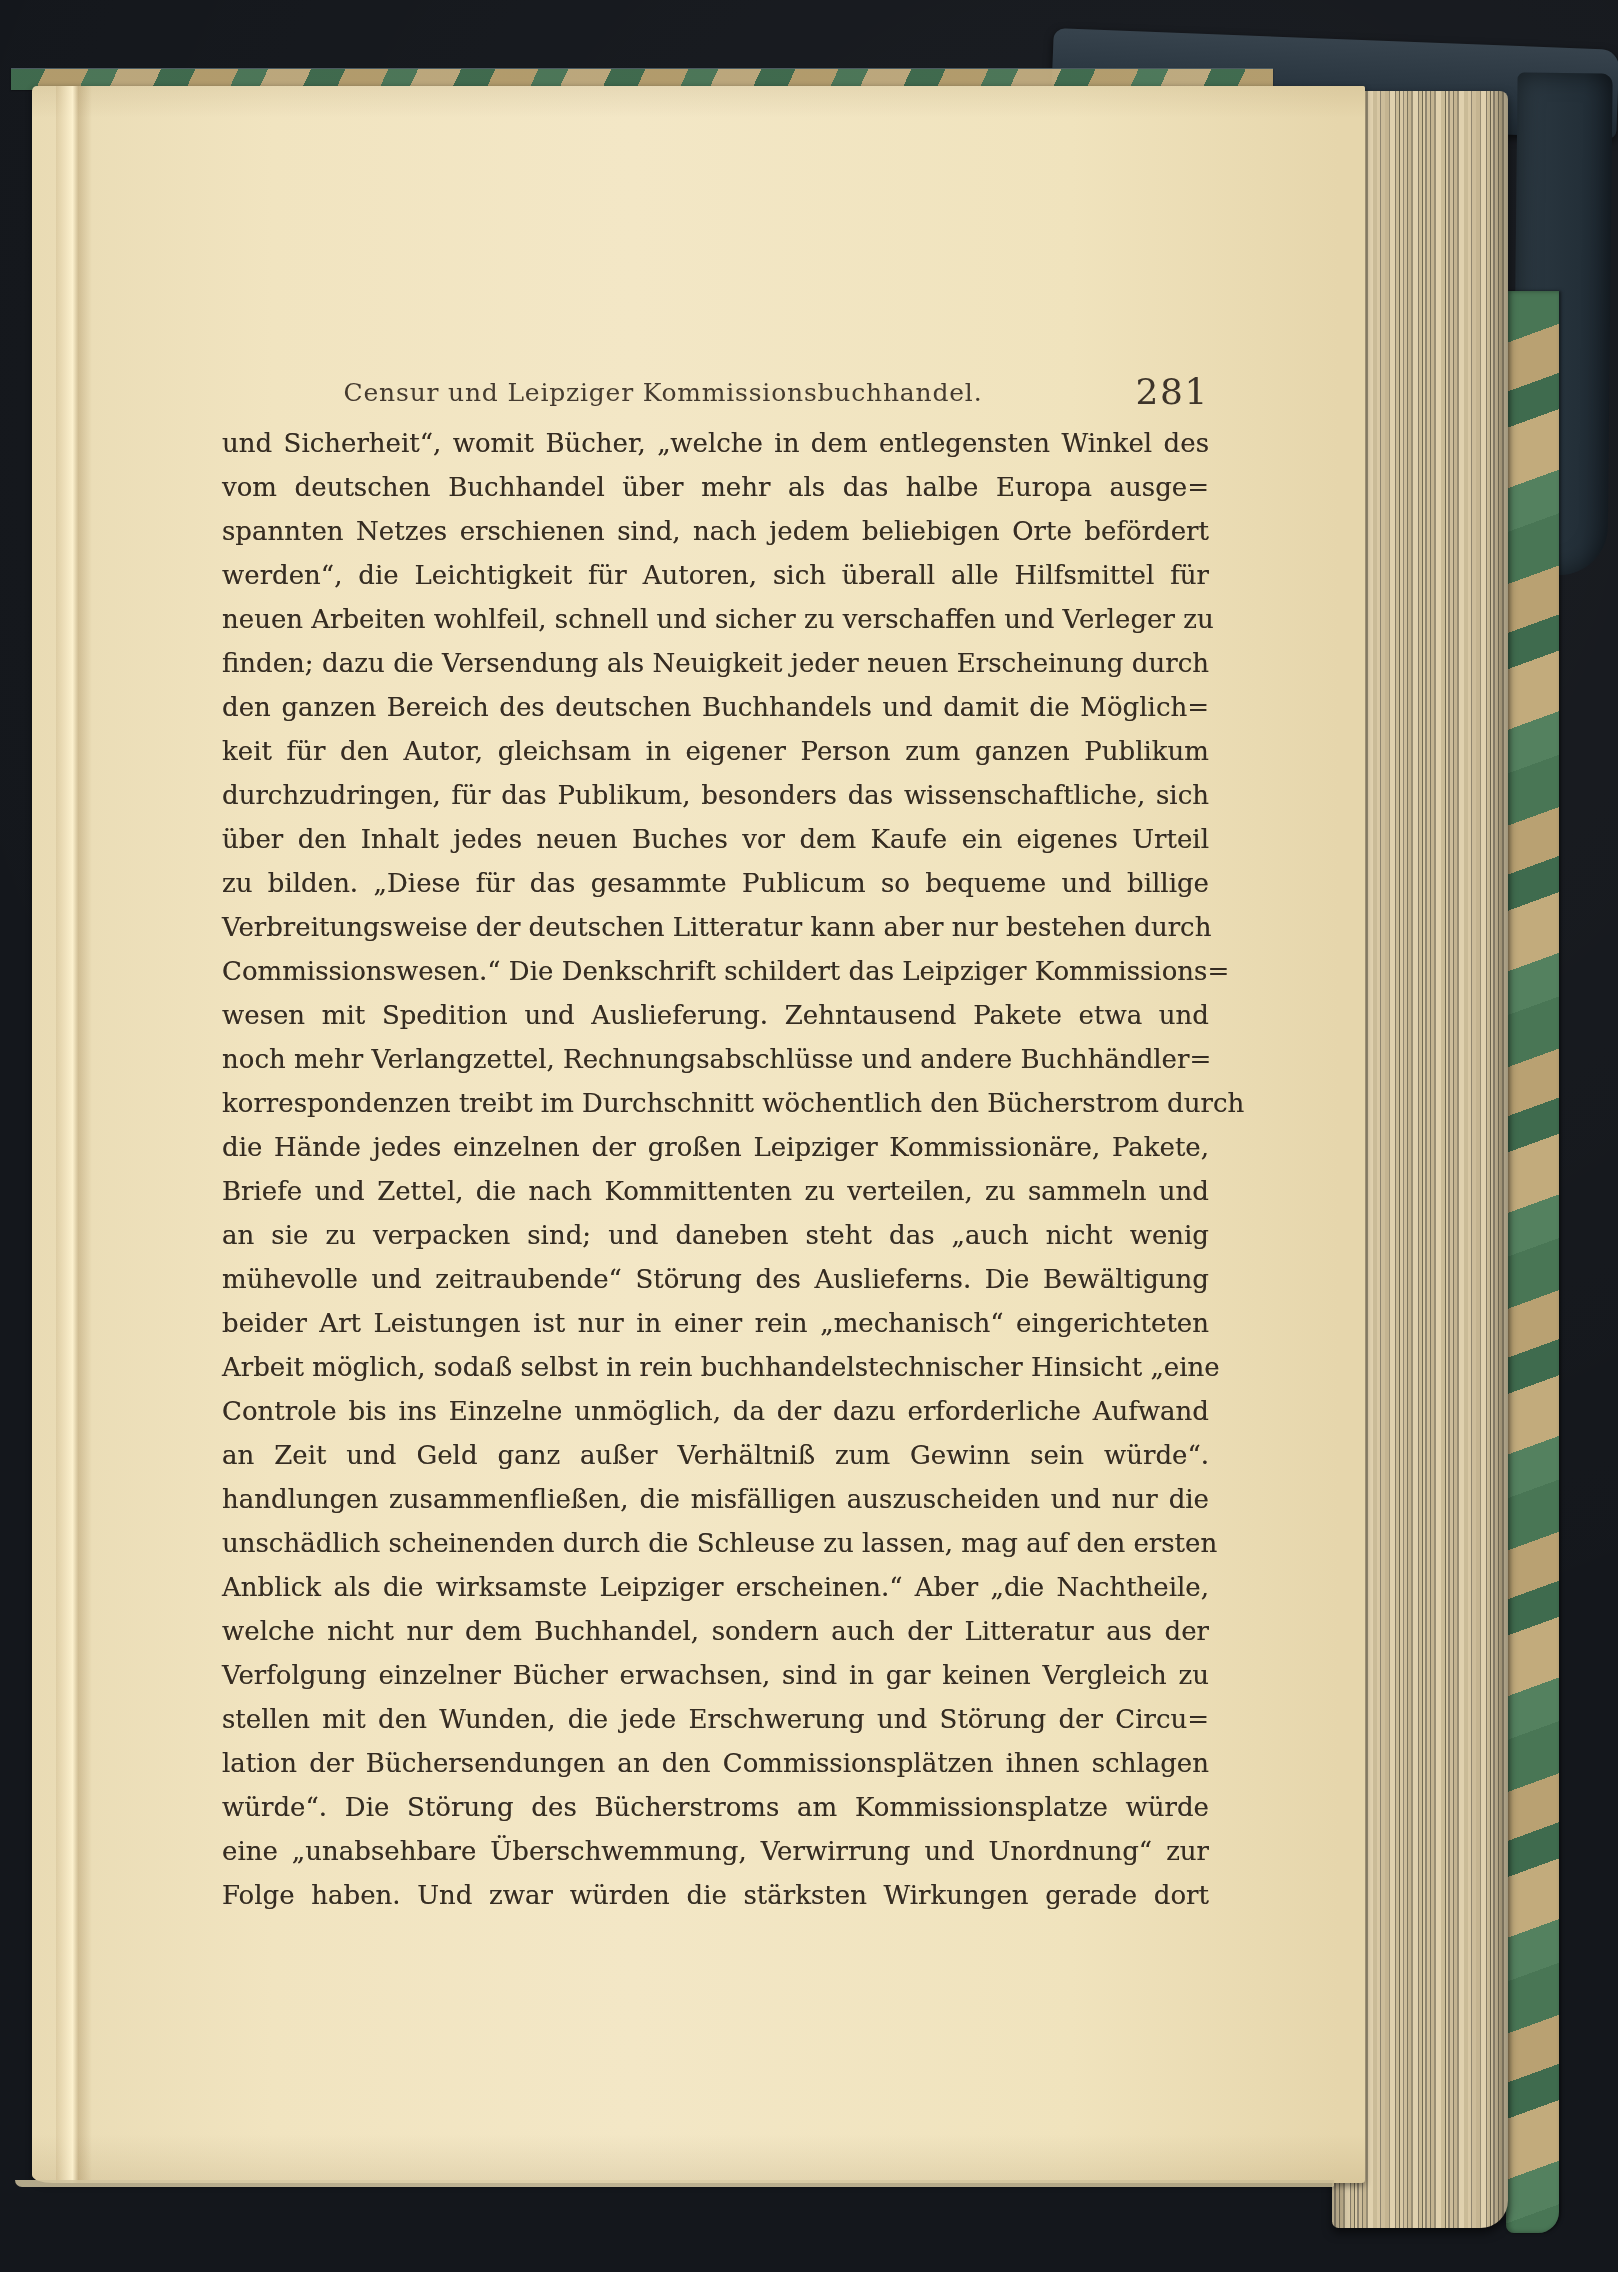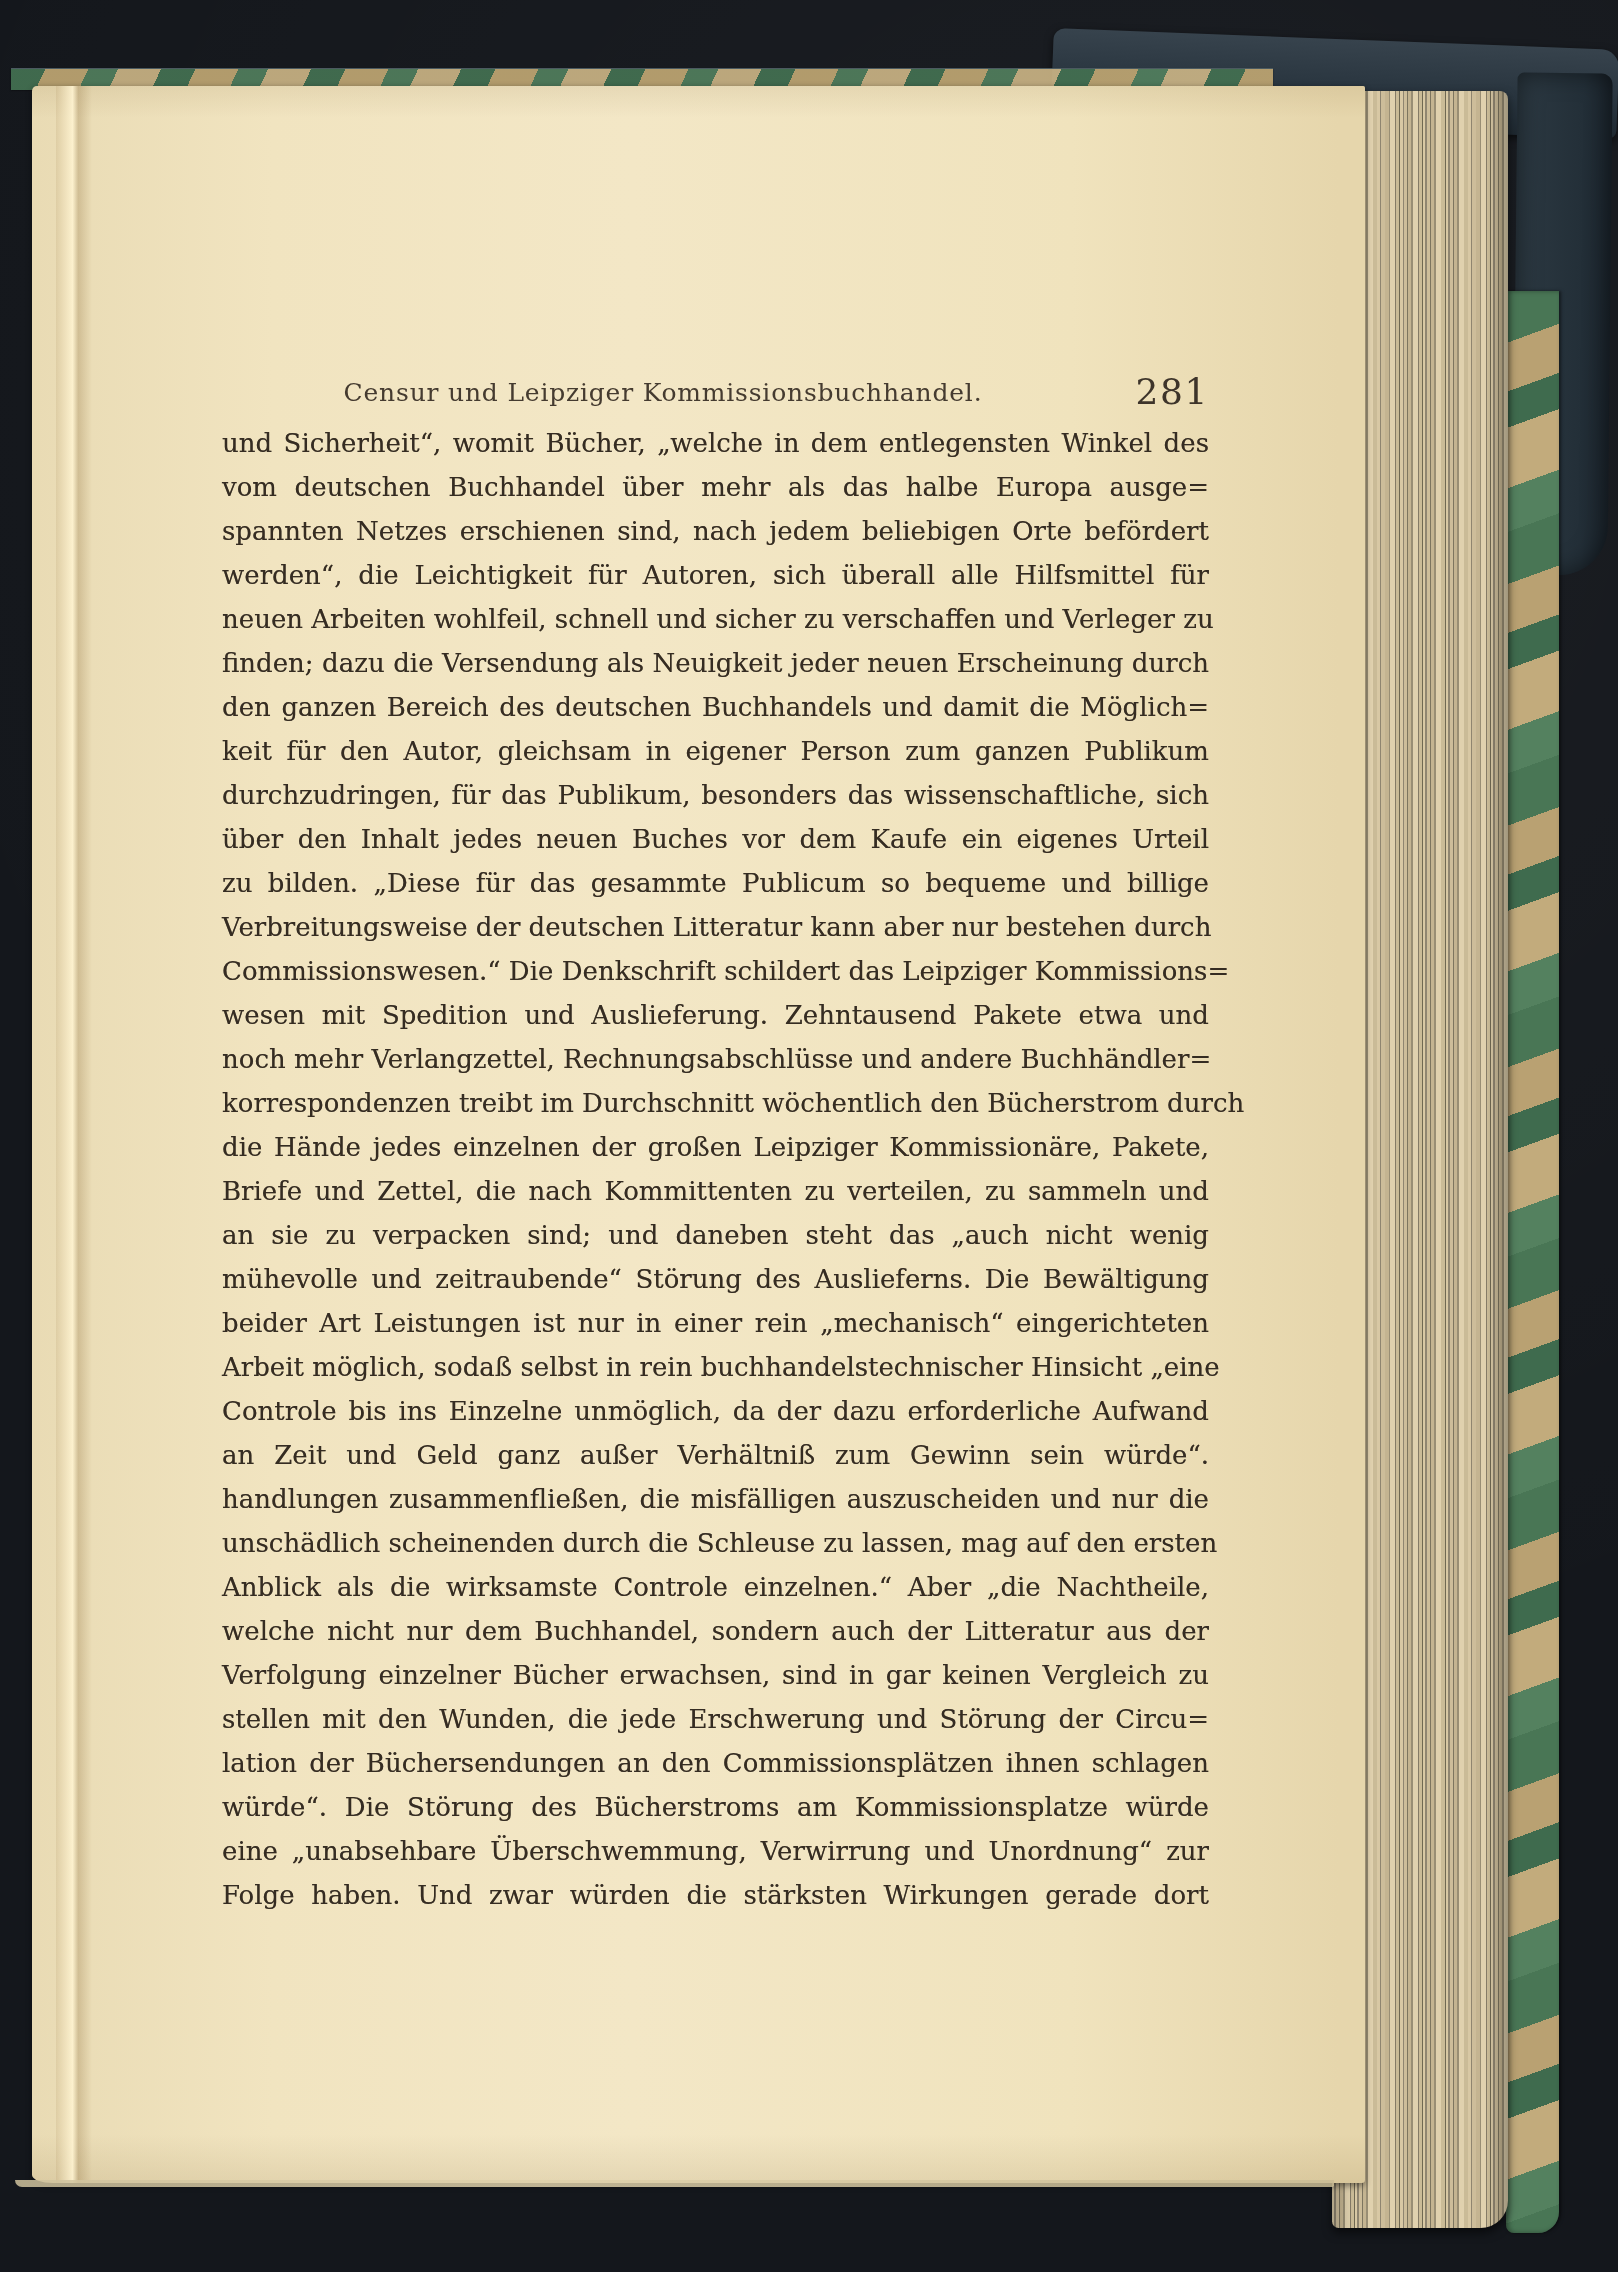--- a/index.html
+++ b/index.html
@@ -169,21 +169,21 @@
           <div class="line">die Hände jedes einzelnen der großen Leipziger Kommissionäre, Pakete,</div>
           <div class="line">Briefe und Zettel, die nach Kommittenten zu verteilen, zu sammeln und</div>
           <div class="line">an sie zu verpacken sind; und daneben steht das „auch nicht wenig</div>
           <div class="line">mühevolle und zeitraubende“ Störung des Auslieferns.  Die Bewältigung</div>
           <div class="line">beider Art Leistungen ist nur in einer rein „mechanisch“ eingerichteten</div>
           <div class="line">Arbeit möglich, sodaß selbst in rein buchhandelstechnischer Hinsicht „eine</div>
           <div class="line">Controle bis ins Einzelne unmöglich, da der dazu erforderliche Aufwand</div>
           <div class="line">an Zeit und Geld ganz außer Verhältniß zum Gewinn sein würde“.</div>
           <div class="line">handlungen zusammenfließen, die misfälligen auszuscheiden und nur die</div>
           <div class="line">unschädlich scheinenden durch die Schleuse zu lassen, mag auf den ersten</div>
-          <div class="line">Anblick als die wirksamste Controle einzelnen.“  Aber „die Nachtheile,</div>
+          <div class="line">Anblick als die wirksamste Leipziger erscheinen.“  Aber „die Nachtheile,</div>
           <div class="line">welche nicht nur dem Buchhandel, sondern auch der Litteratur aus der</div>
           <div class="line">Verfolgung einzelner Bücher erwachsen, sind in gar keinen Vergleich zu</div>
           <div class="line">stellen mit den Wunden, die jede Erschwerung und Störung der Circu=</div>
           <div class="line">lation der Büchersendungen an den Commissionsplätzen ihnen schlagen</div>
           <div class="line">würde“.  Die Störung des Bücherstroms am Kommissionsplatze würde</div>
           <div class="line">eine „unabsehbare Überschwemmung, Verwirrung und Unordnung“ zur</div>
           <div class="line">Folge haben.  Und zwar würden die stärksten Wirkungen gerade dort</div>
         </div>
     </div>
   </div>

